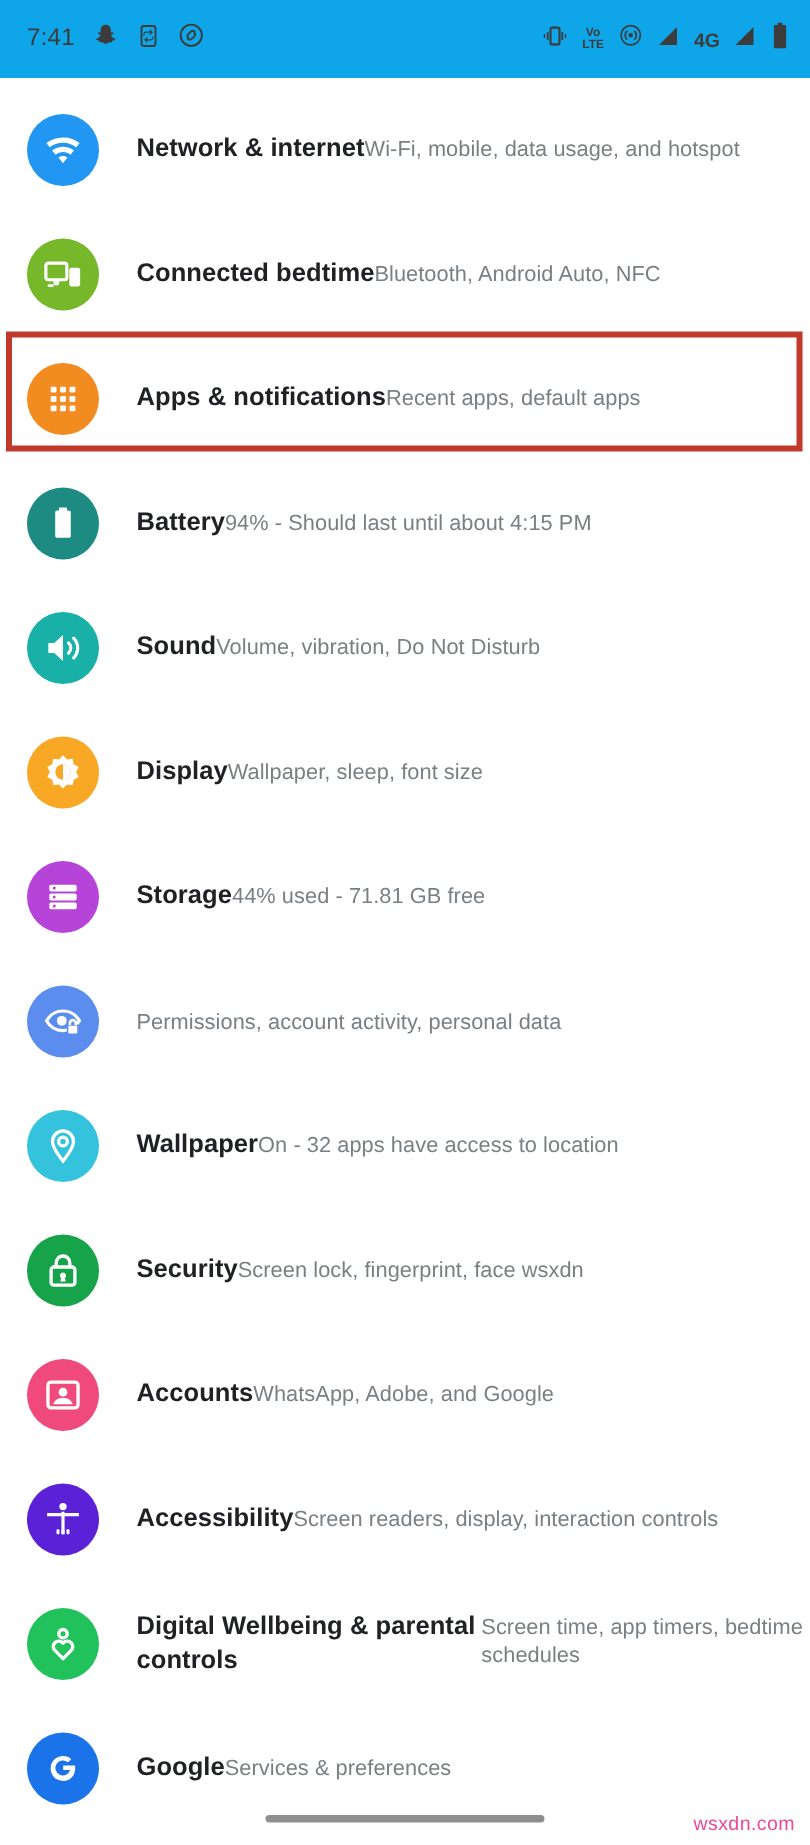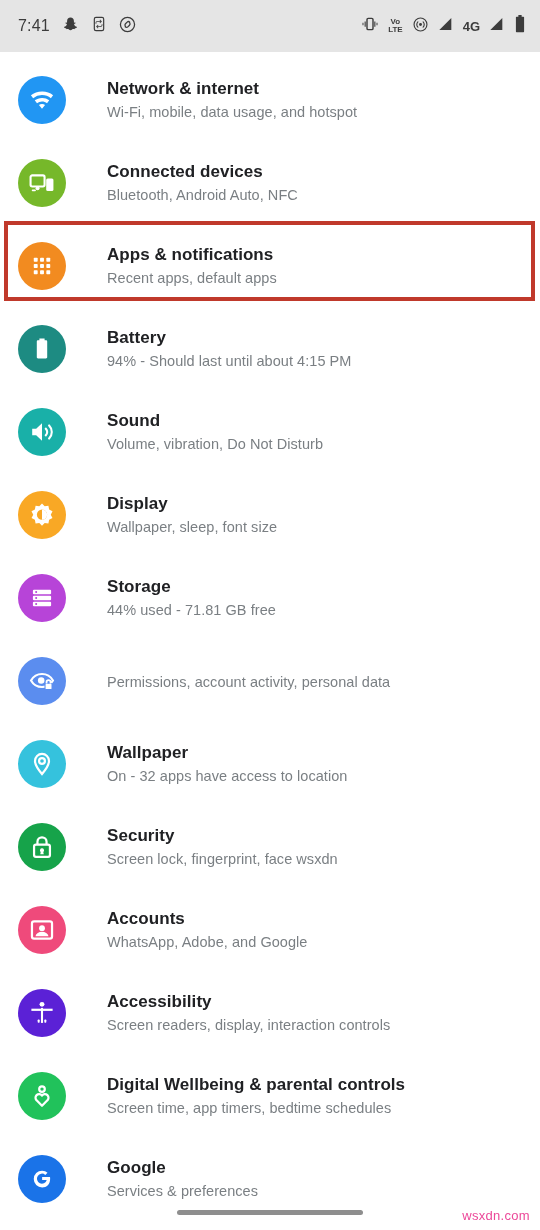--- a/index.html
+++ b/index.html
@@ -12,21 +12,21 @@
     height: 1230px;
     position: relative;
     overflow: hidden;
     font-family: "Liberation Sans", sans-serif;
     -webkit-font-smoothing: antialiased;
   }
 
   
   .status-bar {
     height: 52px;
-    background: #e5e5e5;
+    background: #0ea5e9;
     display: flex;
     align-items: center;
     padding: 0 14px 0 18px;
     box-sizing: border-box;
   }
   .status-left {
     display: flex;
     align-items: center;
     gap: 12px;
   }
@@ -76,23 +76,23 @@
   .row-icon {
     width: 48px;
     height: 48px;
     border-radius: 50%;
     flex: 0 0 48px;
     display: flex;
     align-items: center;
     justify-content: center;
   }
   .row-text {
-    margin-left: 41px;
-    display: flex;
-    flex-direction: column;
+    margin-left: 25px;
+    display: flex;
+    flex-direction: row;
     justify-content: center;
   }
   .row-title {
     font-size: 17px;
     color: #202124;
     font-weight: bold;
     letter-spacing: 0.05px;
     line-height: 1.3;
   }
   .row-sub {
@@ -219,21 +219,21 @@
   <div class="setting-row">
     <div class="row-icon" style="background:#76b82a">
       <svg width="28" height="28" viewBox="0 0 24 24">
           <rect x="2.2" y="5.5" width="12" height="9.5" rx="1.4" fill="none" stroke="#ffffff" stroke-width="1.8"></rect>
           <rect x="15.6" y="8.2" width="6.2" height="10.6" rx="1.3" fill="#ffffff"></rect>
           <circle cx="8.2" cy="16.6" r="1.7" fill="#ffffff"></circle>
           <path fill="none" stroke="#ffffff" stroke-width="1.6" stroke-linecap="round" d="M4 18.3h2"></path>
         </svg>
     </div>
     <div class="row-text">
-      <div class="row-title">Connected devices</div>
+      <div class="row-title">Connected bedtime</div>
       <div class="row-sub">Bluetooth, Android Auto, NFC</div>
     </div>
   </div>
 
   <div class="setting-row">
     <div class="row-icon" style="background:#f28b20">
       <svg width="26" height="26" viewBox="0 0 24 24">
         <g fill="#ffffff">
           <rect x="4.4" y="4.4" width="3.6" height="3.6" rx="0.7"></rect>
           <rect x="10.2" y="4.4" width="3.6" height="3.6" rx="0.7"></rect>

